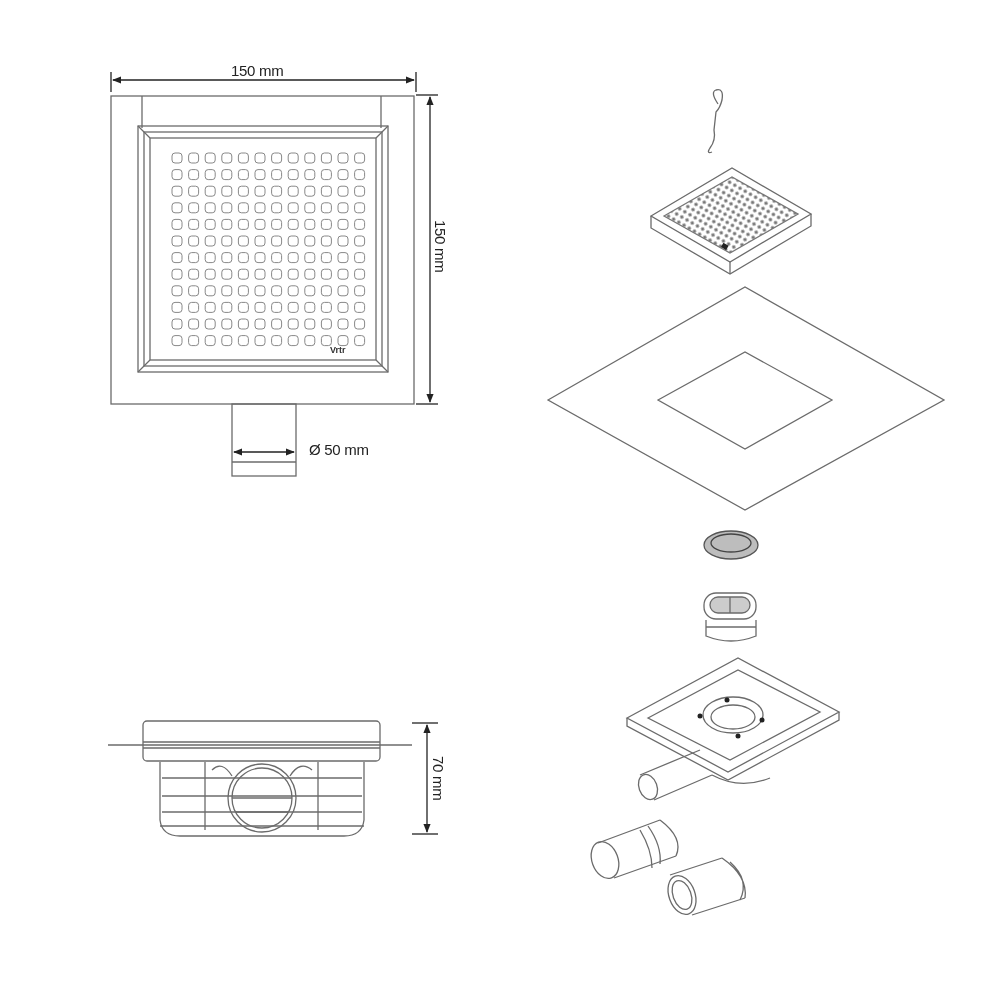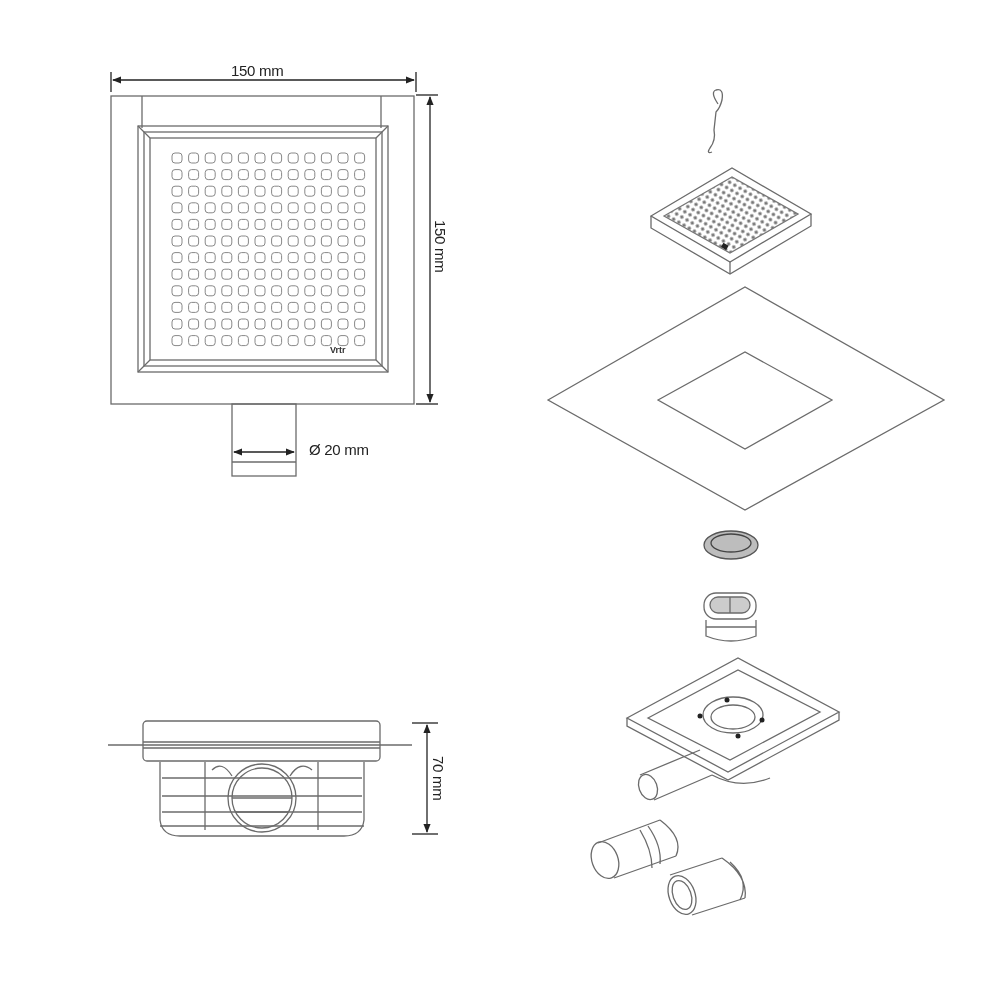--- a/index.html
+++ b/index.html
@@ -287,14 +287,14 @@
   <defs>
     <pattern id="dots" width="6" height="6" patternUnits="userSpaceOnUse" patternTransform="rotate(30)">
       <rect width="6" height="6" fill="#ffffff"></rect>
       <circle cx="3" cy="3" r="1.8" fill="#777"></circle>
     </pattern>
   </defs>
 </svg>
 
 <div class="dim-label" style="left:231px; top:62px;">150 mm</div>
 <div class="dim-label rot" style="left:449px; top:220px;">150 mm</div>
-<div class="dim-label" style="left:309px; top:441px;">Ø 20 mm</div>
+<div class="dim-label" style="left:309px; top:441px;">Ø 50 mm</div>
 <div class="dim-label rot" style="left:447px; top:756px;">70 mm</div>
 
 </body></html>

